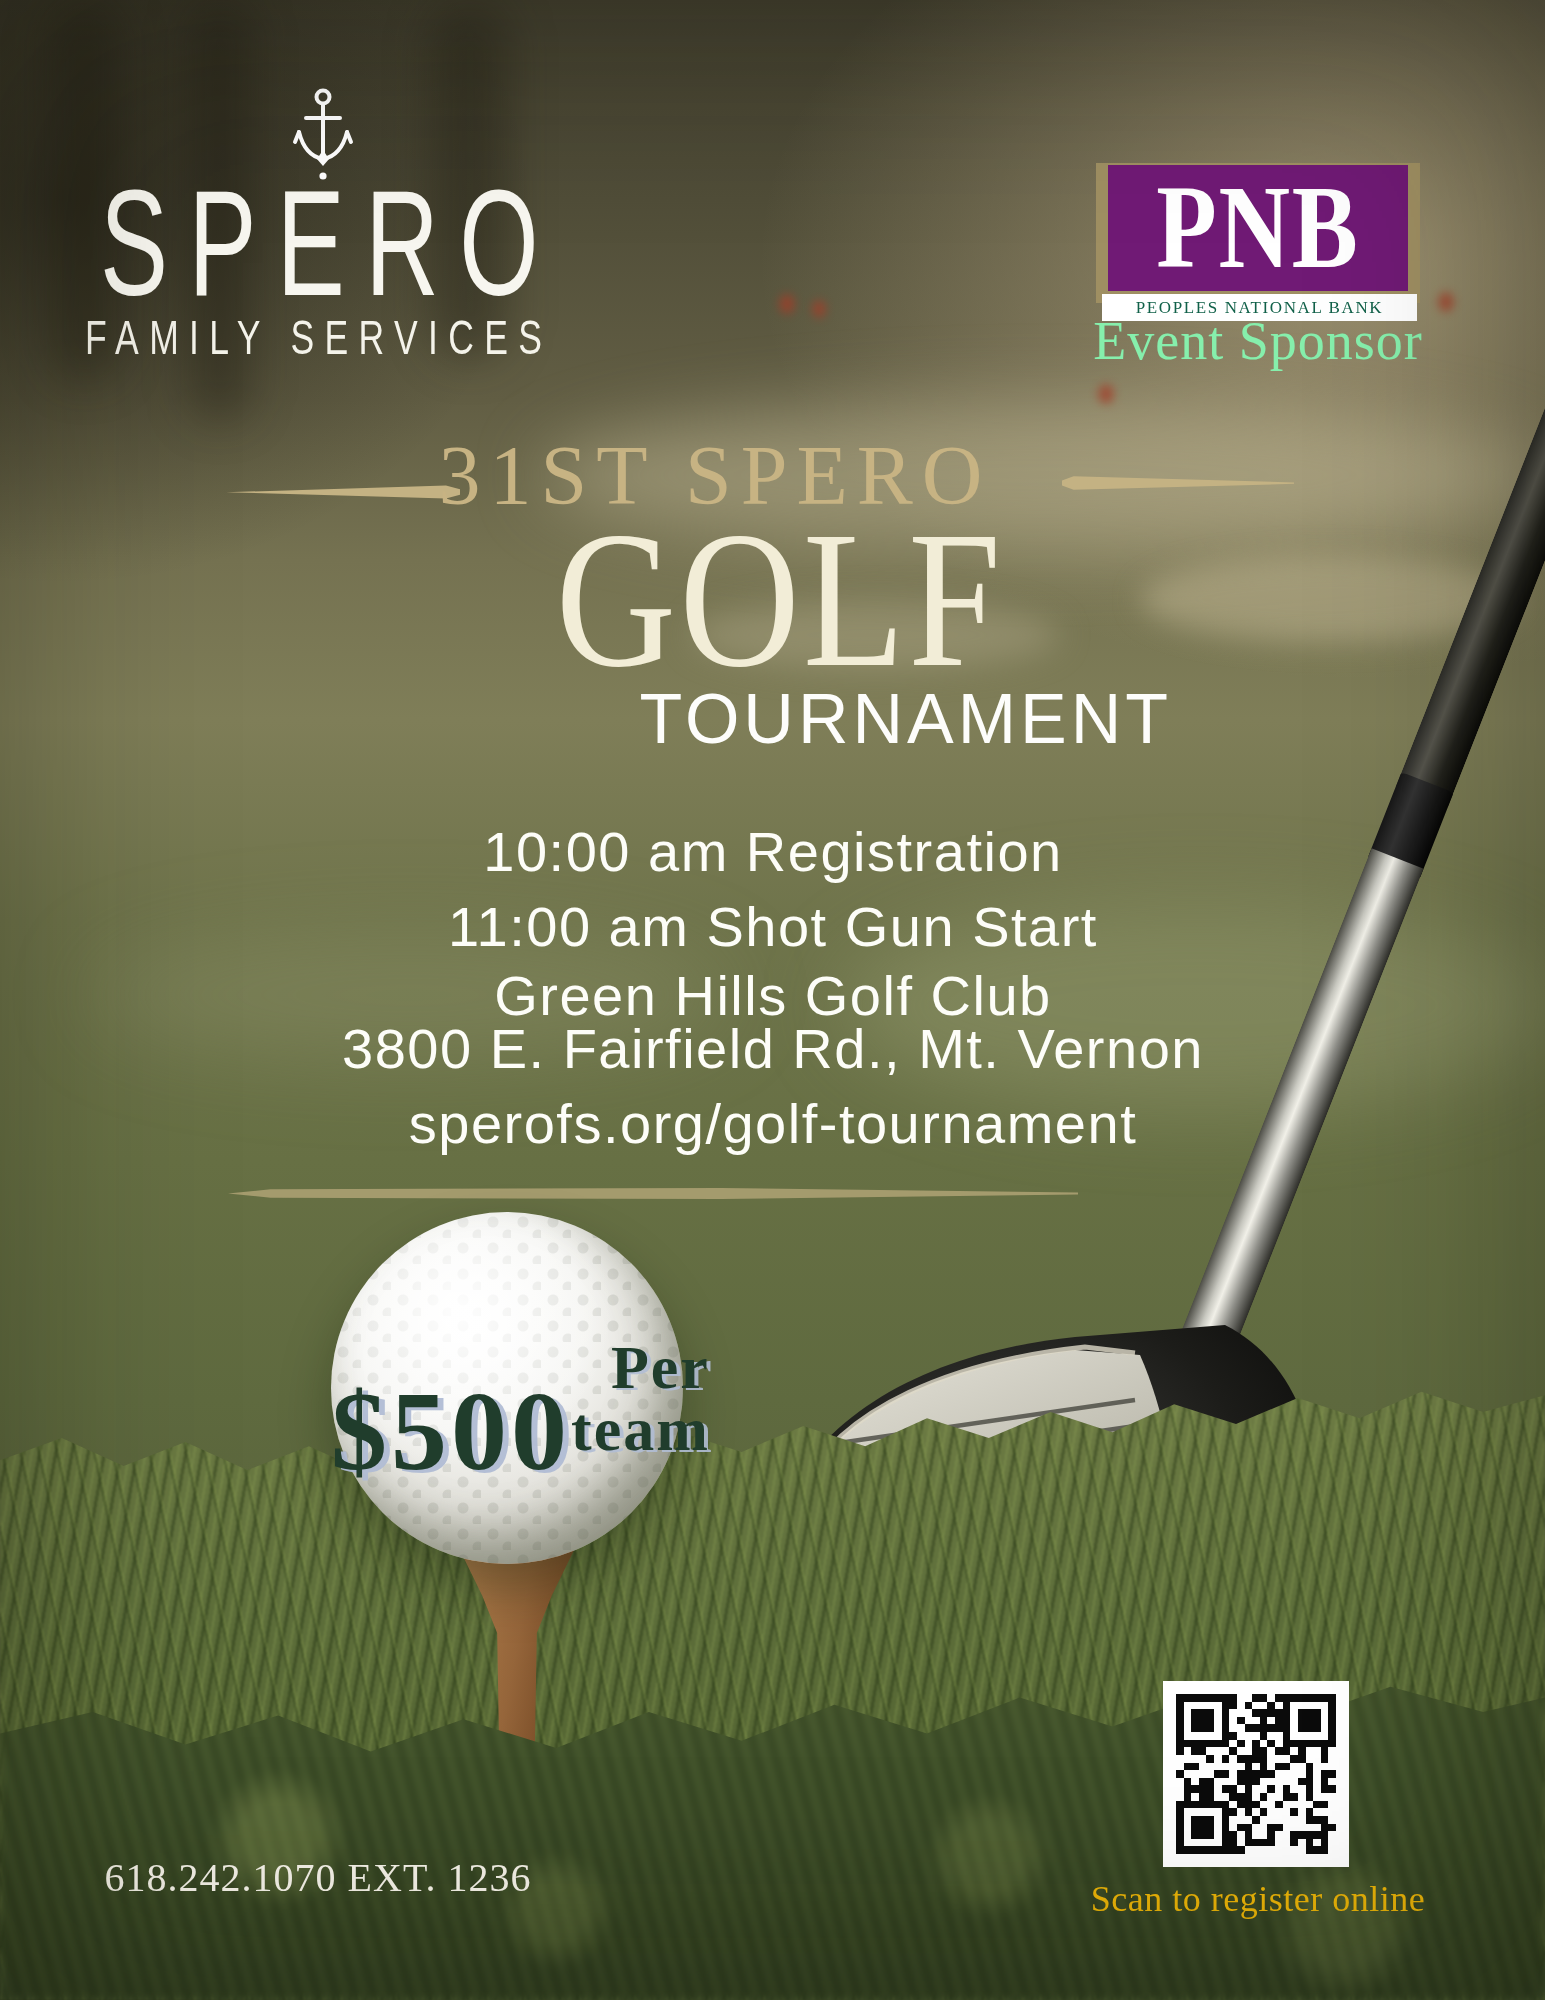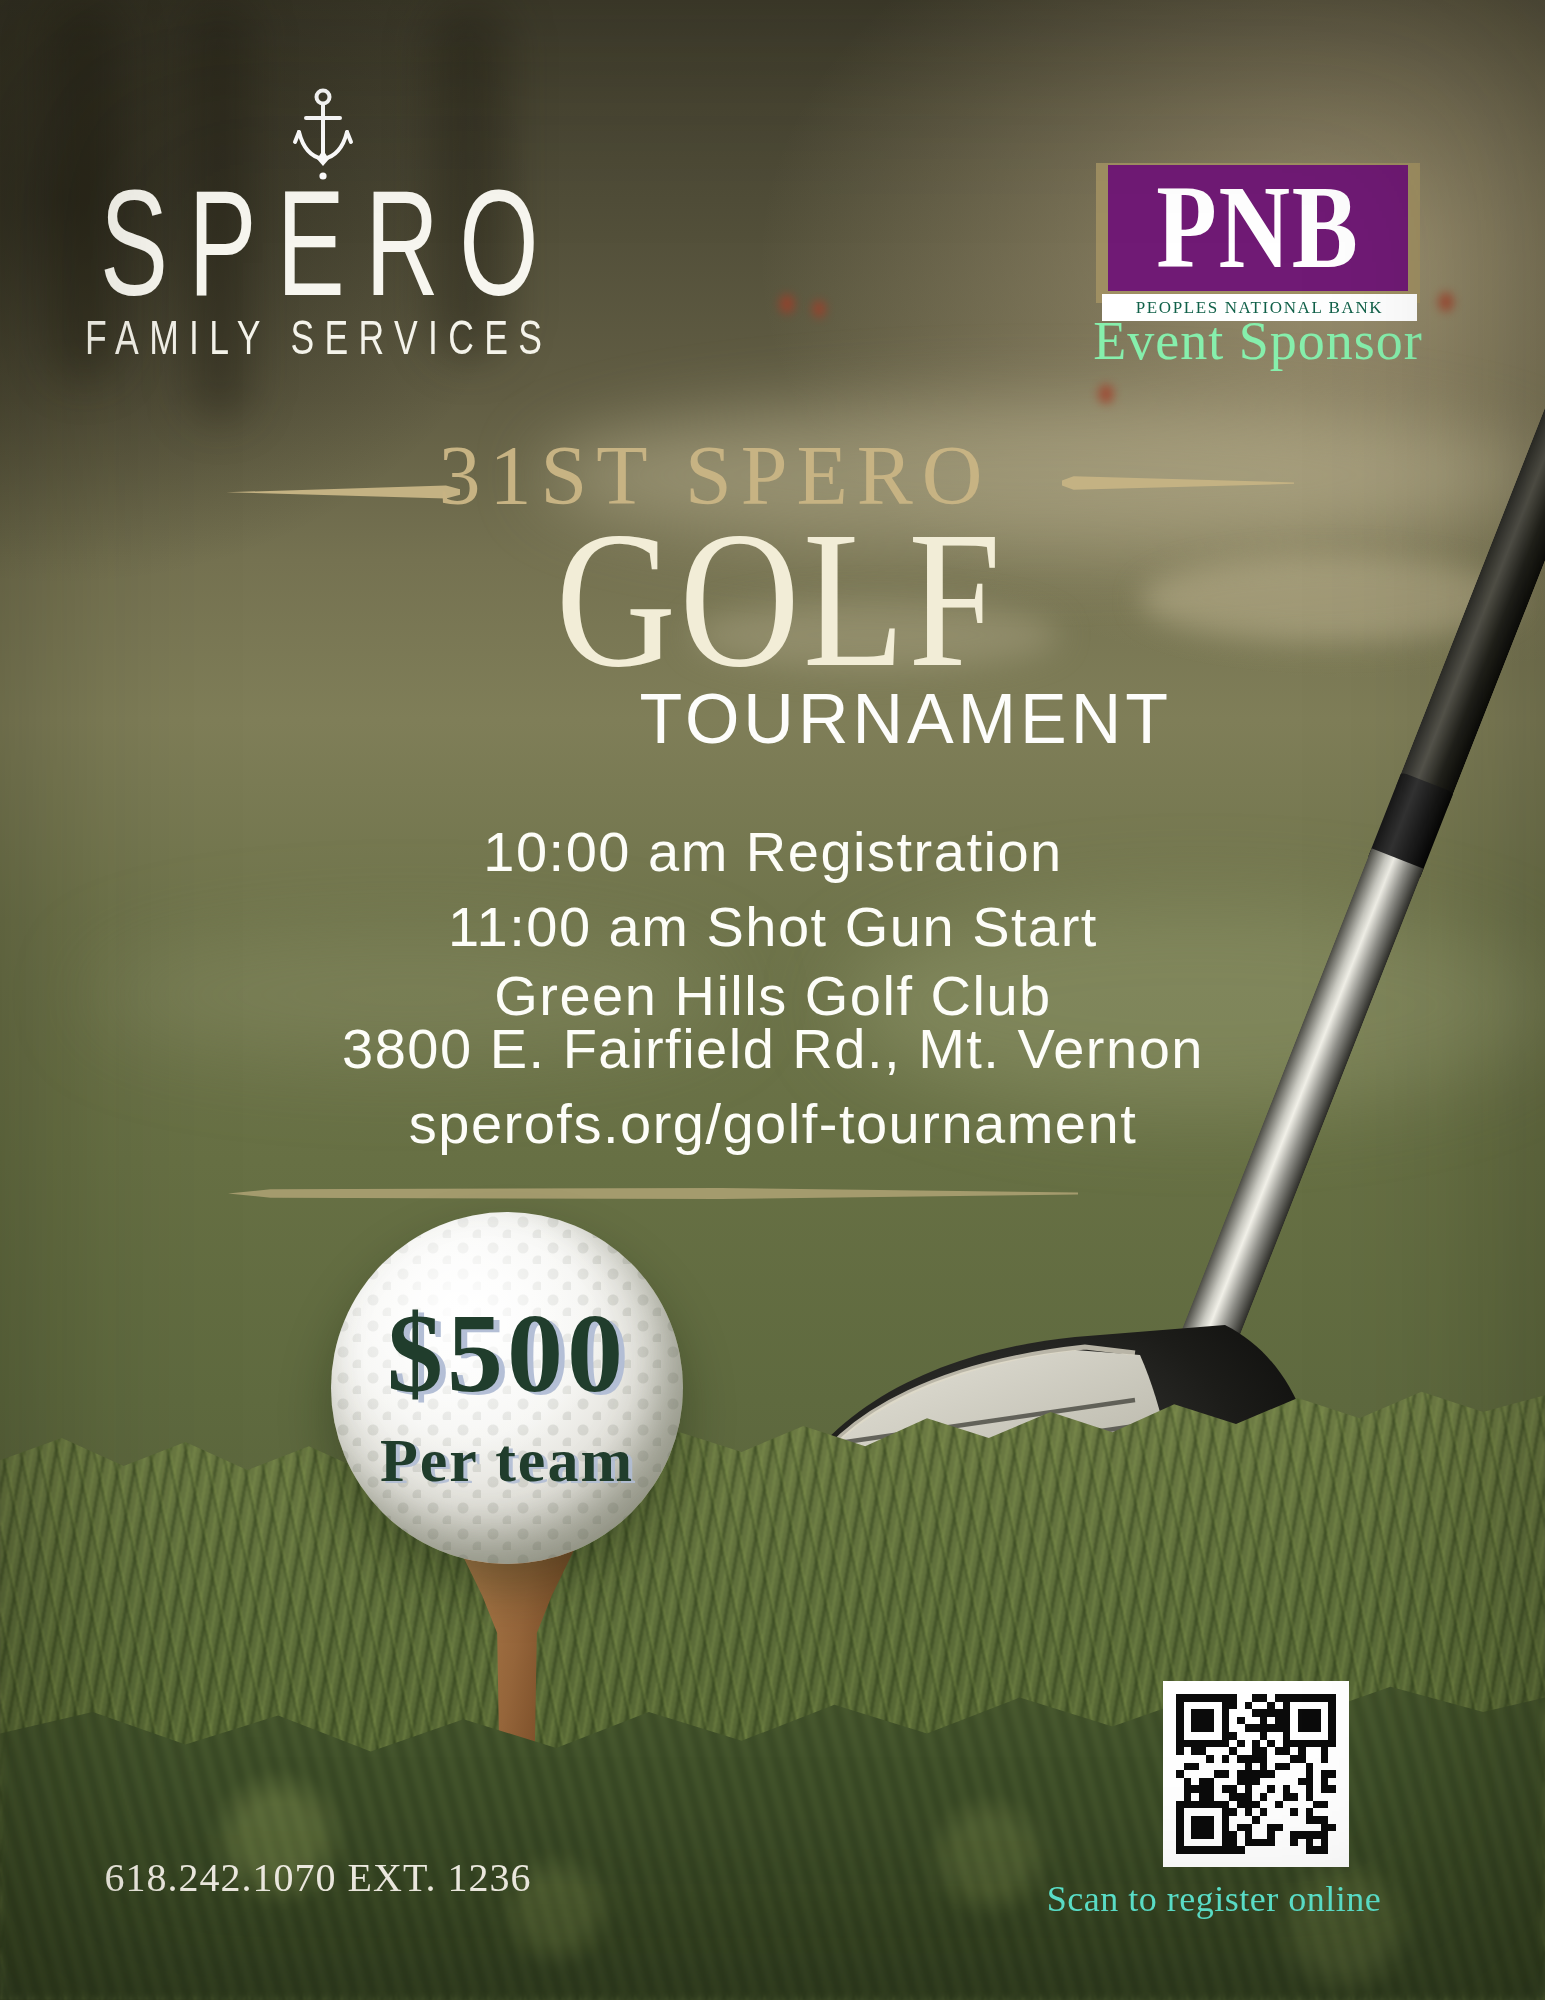--- a/index.html
+++ b/index.html
@@ -68,21 +68,21 @@
     -webkit-mask-image:linear-gradient(#000 68%,rgba(0,0,0,0) 98%);
     mask-image:linear-gradient(#000 68%,rgba(0,0,0,0) 98%);}
   .ball{left:331px;top:1212px;width:352px;height:352px;z-index:8;border-radius:50%;
     background-image:
       radial-gradient(circle at 36% 28%,rgba(255,255,255,.95),rgba(255,255,255,0) 46%),
       radial-gradient(circle at 12px 10px,rgba(88,94,80,.14) 0 5px,rgba(0,0,0,0) 6px),
       radial-gradient(circle at 27px 23px,rgba(88,94,80,.14) 0 5px,rgba(0,0,0,0) 6px),
       radial-gradient(circle at 40% 32%,#ffffff 0%,#f5f5f2 35%,#e4e3dd 55%,#c9c7be 75%,#a6a499 90%,#8e8c80 100%);
     background-size:auto,30px 26px,30px 26px,auto;
     box-shadow:inset -20px -28px 46px rgba(62,72,48,.38),0 26px 50px rgba(18,28,10,.35);
-    display:flex;flex-direction:column;align-items:center;}
+    display:flex;flex-direction:row;align-items:center;}
   .price-amount{margin-top:85px;font-family:"Liberation Serif",serif;font-weight:bold;
     font-size:112px;line-height:1;color:#203d2c;letter-spacing:4px;
     text-shadow:6px 3px 0 rgba(176,188,212,.95);}
   .price-unit{margin-top:20px;font-family:Liberation Serif, serif;font-weight:bold;
     font-size:62px;line-height:1;color:#203d2c;letter-spacing:2px;
     text-shadow:4px 2px 0 rgba(176,188,212,.9);text-align:right;}
 
   
   .anchor-icon{left:292px;top:86px;z-index:10;}
   .brand-name{left:100px;top:168px;width:675px;z-index:10;color:#f7f6ef;
@@ -117,22 +117,22 @@
     font-size:56px;line-height:1;letter-spacing:1.5px;}
   .d1{top:824px;} .d2{top:899px;} .d3{top:968px;} .d4{top:1021px;} .d5{top:1096px;}
 
   
   .qr{left:1163px;top:1681px;width:186px;height:186px;z-index:10;background:#ffffff;
     box-sizing:border-box;padding:13px;}
   .qr-grid{width:160px;height:160px;display:grid;
     grid-template-columns:repeat(21,1fr);grid-template-rows:repeat(21,1fr);}
   .qr-grid span{background:#ffffff;}
   .qr-grid span.b{background:#0b0b0b;}
-  .qr-caption{left:964px;top:1878px;width:500px;z-index:10;text-align:center;
-    font-family:"Liberation Serif",serif;font-size:36px;color:#5eead4;letter-spacing:.5px;}
+  .qr-caption{left:1008px;top:1878px;width:500px;z-index:10;text-align:center;
+    font-family:"Liberation Serif",serif;font-size:36px;color:#eab308;letter-spacing:.5px;}
   .phone{left:68px;top:1854px;width:500px;z-index:10;text-align:center;
     font-family:"Liberation Serif",serif;font-size:40px;color:#f5f2e8;letter-spacing:1px;}
 
   .vignette{inset:0;z-index:12;pointer-events:none;
     box-shadow:inset 0 0 220px rgba(20,20,10,.35);}
 </style>
 </head>
 <body>
 
 <div class="poster">

